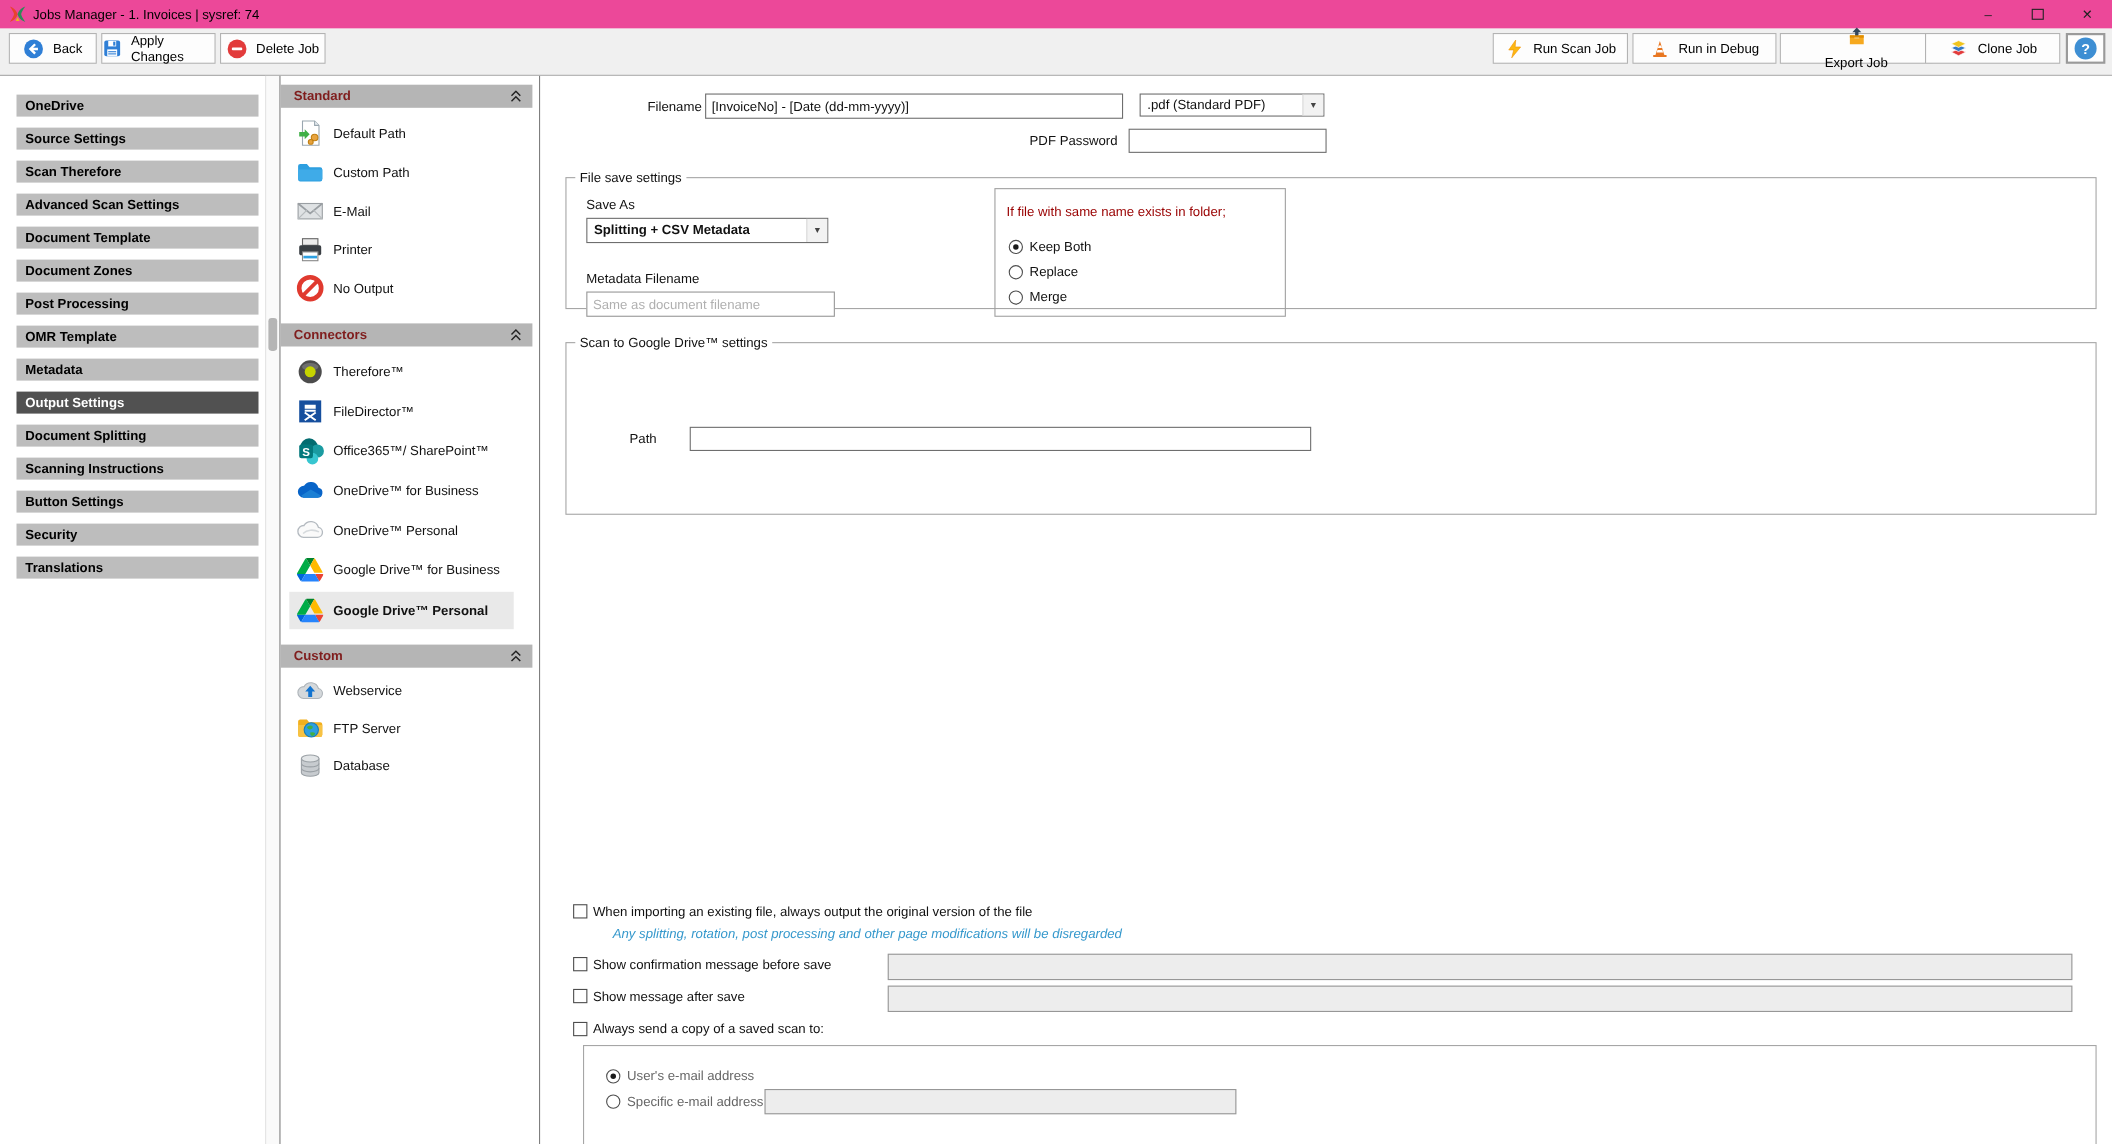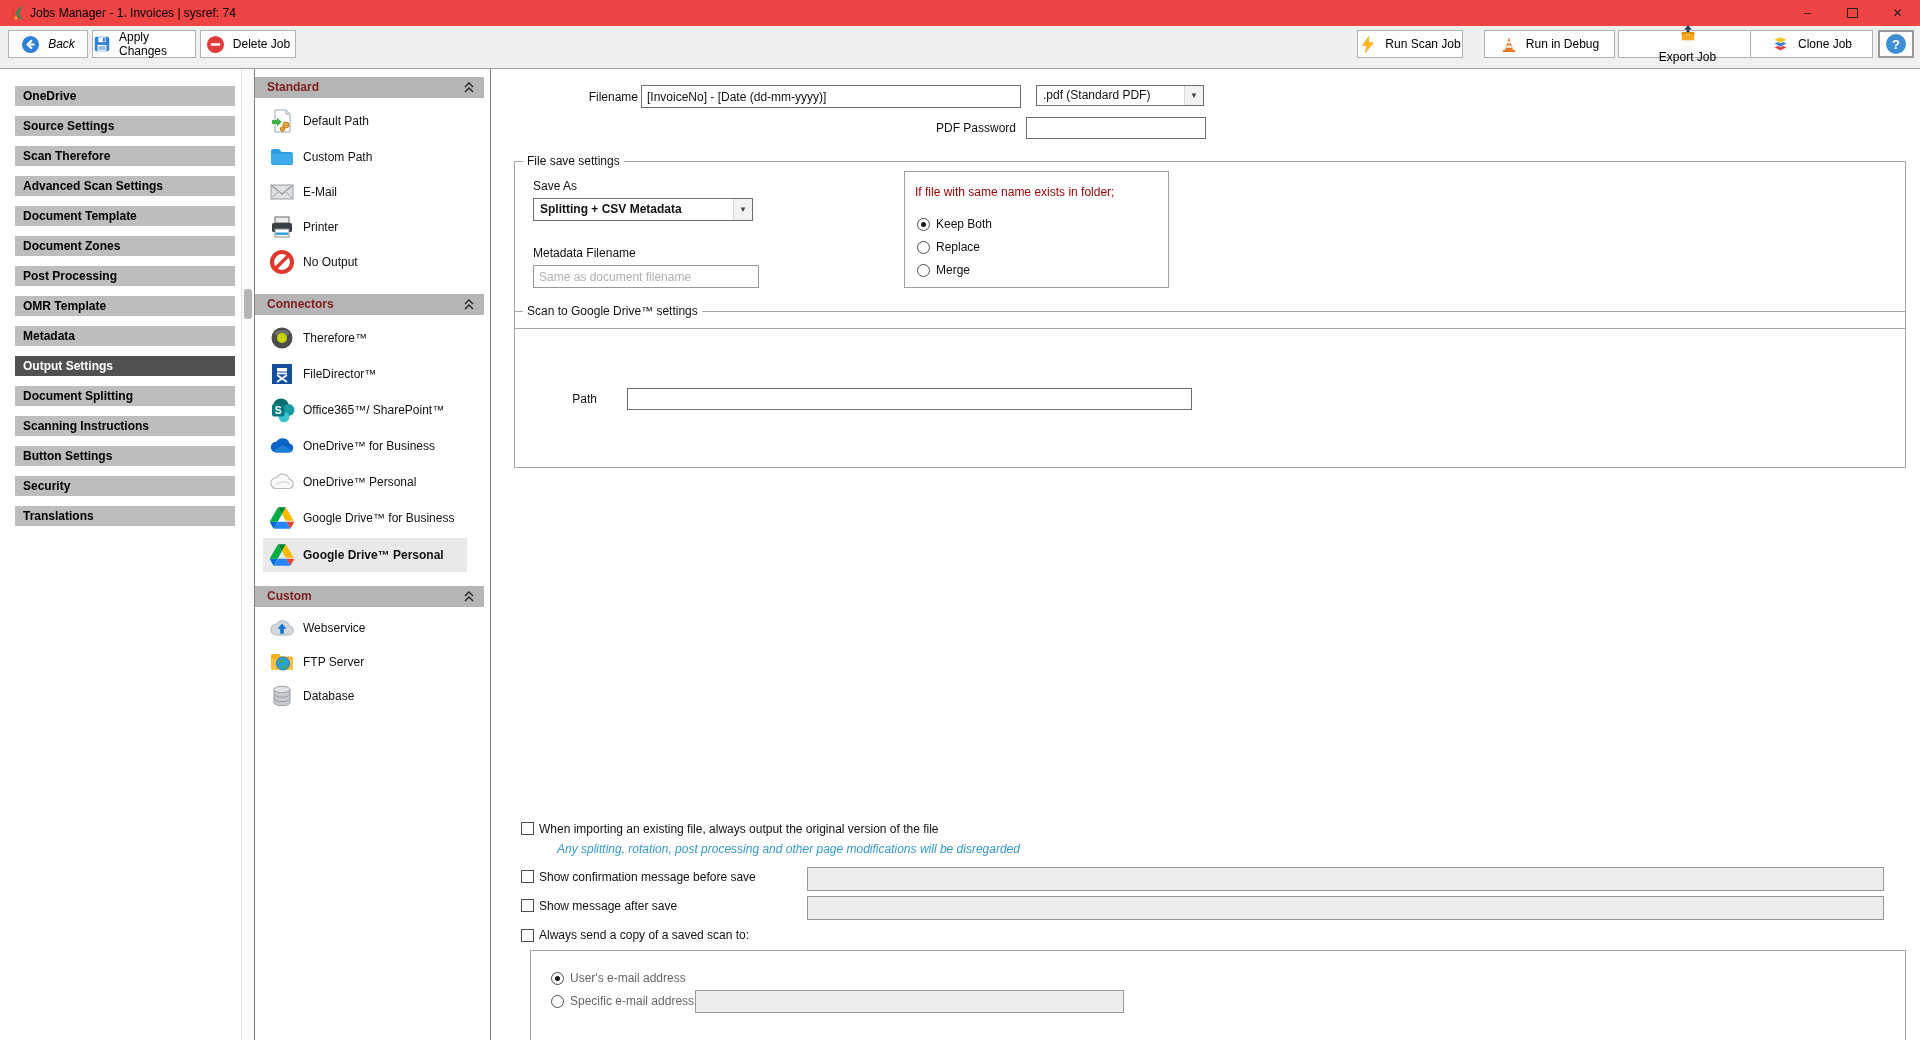--- a/index.html
+++ b/index.html
@@ -1,19 +1,19 @@
 <!DOCTYPE html>
 <html><head>
 <meta charset="utf-8">
 <style>
   html,body{margin:0;padding:0;background:#dcdcdc;}
   .screen{position:relative;width:1920px;height:1040px;background:#fff;overflow:hidden;
           font-family:"Liberation Sans",sans-serif;color:#111;}
   
-  .titlebar{position:absolute;left:0;top:0;width:1920px;height:26px;background:#ef4444;}
+  .titlebar{position:absolute;left:0;top:0;width:1920px;height:26px;background:#ec4899;}
   .titlebar .applogo{position:absolute;left:8px;top:5px;width:16px;height:16px;}
   .titlebar .title{position:absolute;left:30px;top:0;height:26px;line-height:26px;font-size:12px;color:#000;white-space:nowrap;}
   .winbtn{position:absolute;top:0;width:45px;height:26px;display:flex;align-items:center;justify-content:center;font-size:12px;color:#222;cursor:default;}
   .winbtn.min{right:90px;} .winbtn.max{right:45px;} .winbtn.close{right:0;}
   .maxbox{display:inline-block;width:9px;height:8px;border:1px solid #222;}
   
   .toolbar{position:absolute;left:0;top:26px;width:1920px;height:43px;background:#f0f0f0;border-bottom:1px solid #9f9f9f;box-sizing:border-box;}
   .tbtn{position:absolute;top:4px;height:28px;background:#fdfdfd;border:1px solid #b3b3b3;box-sizing:border-box;
         display:flex;align-items:center;justify-content:center;gap:8px;font-size:12px;color:#000;cursor:default;}
   .tbtn svg{flex:0 0 auto;}
@@ -76,21 +76,21 @@
       </div>
     <div class="winbtn max">
         <span class="maxbox"></span>
       </div>
     <div class="winbtn close">
         <span>✕</span>
       </div>
   </div>
 
   <div class="toolbar">
-    <div class="tbtn" style="left:8px;width:80px;font-style:italic;">
+    <div class="tbtn" style="left:8px;width:80px;">
       <svg width="19" height="19" viewBox="0 0 20 20">
         <circle cx="10" cy="10" r="9" fill="#2f7fd6"></circle>
         <path d="M11.5 5.5 L7 10 L11.5 14.5" stroke="#fff" stroke-width="2.3" fill="none"></path>
         <path d="M7.4 10 H14.2" stroke="#fff" stroke-width="2.3"></path>
       </svg>
       <span>Back</span>
     </div>
     <div class="tbtn" style="left:92px;width:104px;">
       <svg width="18" height="18" viewBox="0 0 20 20">
         <rect x="2" y="2" width="16" height="16" rx="2" fill="#2f7fd6"></rect>
@@ -103,21 +103,21 @@
       <span>Apply Changes</span>
     </div>
     <div class="tbtn" style="left:200px;width:96px;">
       <svg width="19" height="19" viewBox="0 0 20 20">
         <circle cx="10" cy="10" r="9" fill="#e23b3b"></circle>
         <rect x="5" y="8.7" width="10" height="2.6" rx="1" fill="#fff"></rect>
       </svg>
       <span>Delete Job</span>
     </div>
 
-    <div class="tbtn" style="left:1357px;width:106px;">
+    <div class="tbtn" style="left:1357px;width:123px;">
       <svg width="18" height="19" viewBox="0 0 20 20">
         <polygon points="11,1 4,11 9,11 7,19 16,8 10.5,8" fill="#fdb813" stroke="#f29100" stroke-width="0.6"></polygon>
       </svg>
       <span>Run Scan Job</span>
     </div>
     <div class="tbtn" style="left:1484px;width:131px;">
       <svg width="18" height="19" viewBox="0 0 20 20">
         <polygon points="10,2 14.5,16 5.5,16" fill="#e87722"></polygon>
         <rect x="3" y="16" width="14" height="2.2" rx="1" fill="#e87722"></rect>
         <polygon points="8.7,6.5 11.3,6.5 12,9 8,9" fill="#fff"></polygon>
@@ -329,21 +329,21 @@
 
       <span class="lbl right" style="left:91px;top:21px;width:56px;">Filename</span>
       <input class="txt" style="left: 150px; top: 16px; width: 380px; height: 23px;" value="[InvoiceNo] - [Date (dd-mm-yyyy)]">
       <div class="dd" style="left:545px;top:16px;width:168px;height:21px;">
         <span class="ddtext">.pdf (Standard PDF)</span>
         <span class="ddarrow">▼</span>
       </div>
       <span class="lbl right" style="left:430px;top:52px;width:95px;">PDF Password</span>
       <input class="txt" style="left: 535px; top: 48px; width: 180px; height: 22px;" value="">
 
-      <div class="gbox" style="left:23px;top:92px;width:1392px;height:168px;">
+      <div class="gbox" style="left:23px;top:92px;width:1392px;height:120px;">
         <span class="glabel">File save settings</span>
       </div>
       <span class="lbl" style="left:42px;top:110px;">Save As</span>
       <div class="dd" style="left:42px;top:129px;width:220px;height:23px;">
         <span class="ddtext" style="line-height:21px;font-weight:bold;">Splitting + CSV Metadata</span>
         <span class="ddarrow" style="line-height:21px;">▼</span>
       </div>
       <span class="lbl" style="left:42px;top:177px;">Metadata Filename</span>
       <input class="txt" style="left: 42px; top: 196px; width: 226px; height: 23px; border-color: rgb(151, 151, 151);" placeholder="Same as document filename">
 

